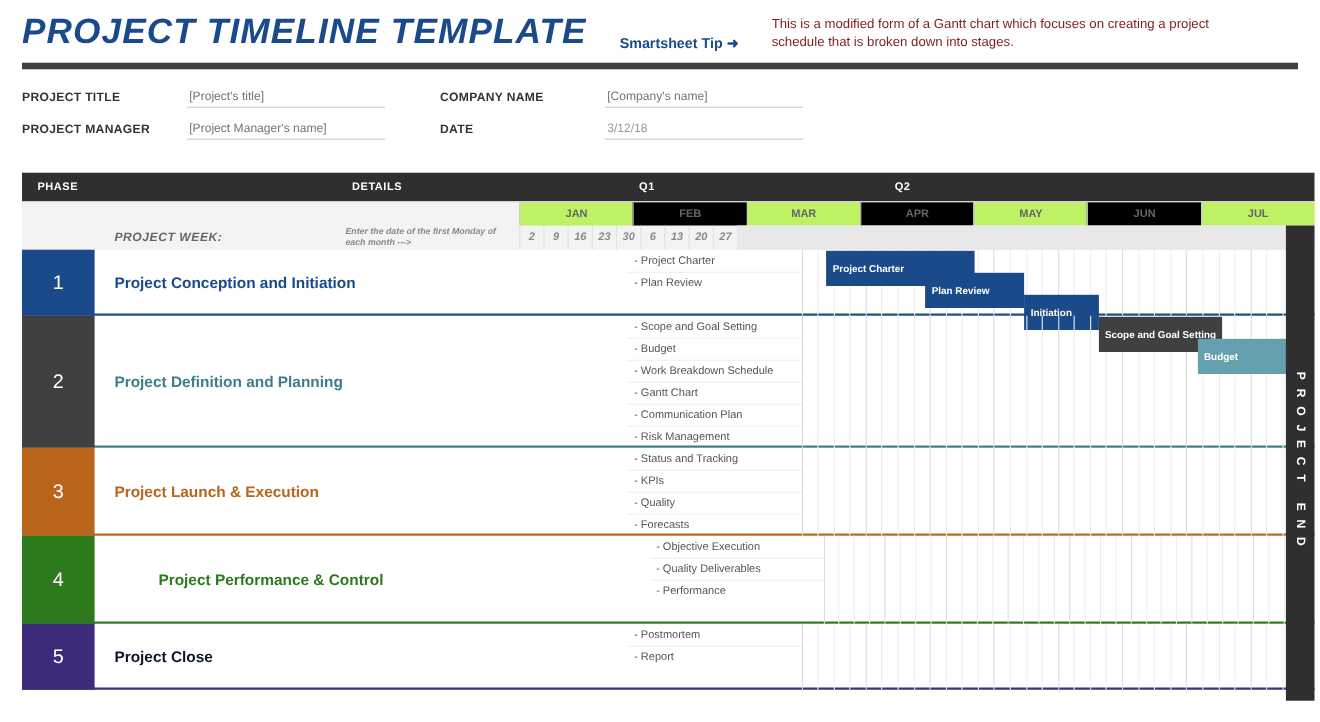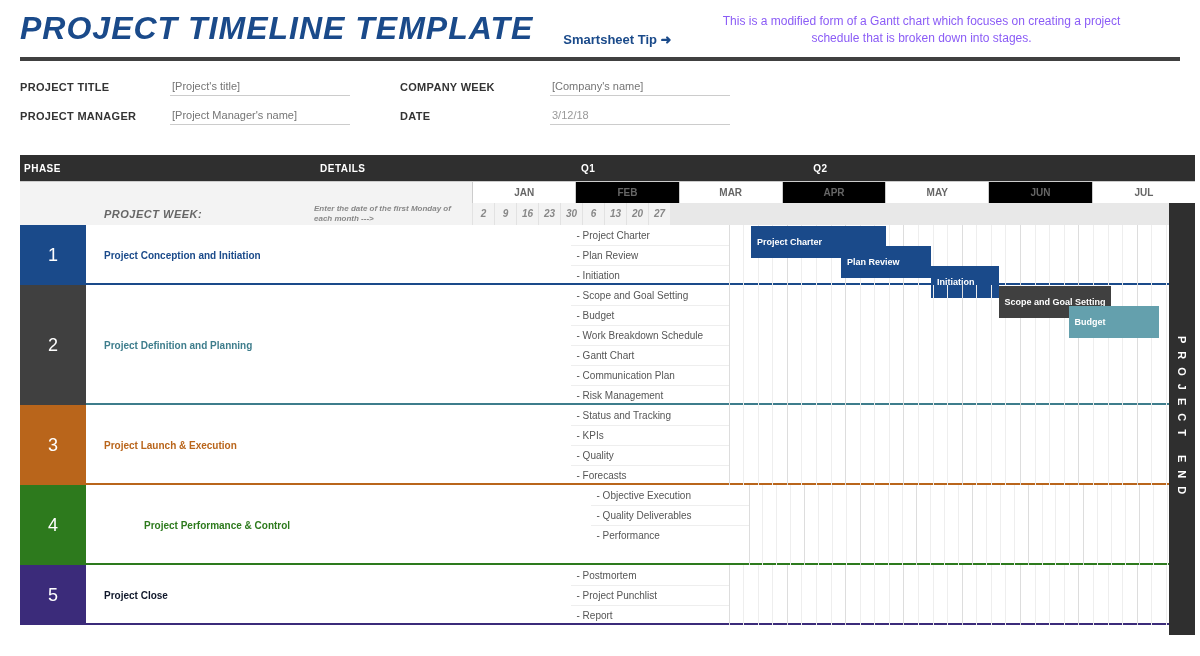--- a/index.html
+++ b/index.html
@@ -1,52 +1,52 @@
 <!DOCTYPE html>
 <html><head>
 <meta charset="utf-8">
 <style>
   * { box-sizing: border-box; margin:0; padding:0; }
   body { font-family: Arial, Helvetica, sans-serif; font-size:12px; color:#333; background:#fff; width:1200px; }
   .wrap { padding: 0 20px 20px 20px; }
 
   
-  .header { display:flex; align-items:flex-end; gap:30px; padding:10px 0 10px 0; border-bottom:4px solid #404040; }
+  .header { display:flex; align-items:flex-end; gap:30px; padding:10px 0 10px 0; border-bottom:6px solid #404040; }
   .title { font-size:32px; font-weight:700; letter-spacing:1px; color:#1a4a8a; font-style:italic; }
   .tip   { color:#1a4a8a; font-weight:700; font-size:13px; }
-  .desc  { color:#8b5cf6; font-size:12px; line-height:1.4; max-width:440px;text-align:center; }
+  .desc  { color:#7f1d1d; font-size:12px; line-height:1.4; max-width:440px; }
 
   
   .meta { display:flex; gap:50px; padding:16px 0 30px 0; }
   .meta-col { display:flex; flex-direction:column; gap:10px; }
   .meta-row { display:flex; align-items:center; gap:20px; }
   .meta-label { width:130px; font-size:11px; font-weight:700; color:#333; letter-spacing:0.3px; }
   .meta-field { width:180px; border:none; border-bottom:1px solid #ccc; color:#999; font-size:11px; padding:3px 2px; background:transparent; }
 
   
   .gantt { width:1175px; position:relative; }
   .blackbar { display:flex; background:#2f2f2f; color:#fff; font-size:10px; font-weight:700; letter-spacing:0.5px; height:26px; align-items:center; }
-  .bb-phase   { width:66px; padding-left:4px; }
+  .bb-phase   { width:66px; padding-left:14px; }
   .bb-details { width:286px; padding-left:6px; }
   .bb-q       { flex:1; text-align:center; }
   .bb-q1 { width:270px; }
   .bb-q2 { width:270px; }
   .bb-end{ width:26px; }
   .mon-row { display:flex; background:#e8e8e8; height:22px; font-size:10px; font-weight:700; color:#666; border-top:1px solid #ccc; }
   .mon-row .lbl-area { width:352px; }
-  .mon-cell { width:90px; border-left:1px solid #ccc; text-align:center; line-height:22px; background:#ffffff;}
+  .mon-cell { width:90px; border-left:1px solid #ccc; text-align:center; line-height:22px; background:#bef264;}
   .mon-cell.alt { background:#000000; }
   .week-row { display:flex; background:#f3f3f3; height:22px; font-size:10px; color:#888; font-weight:700;font-style:italic; }
   .week-lbl { width:66px; }
   .week-title { width:228px; font-size:11px; color:#666; letter-spacing:0.5px; display:flex; align-items:center; padding-left:18px; }
   .week-hint  { width:158px; font-size:8px; color:#888; line-height:1.2; display:flex; align-items:center; padding-right:10px; }
   .wk-cell { width:22px; border-left:1px solid #e2e2e2; text-align:center; line-height:22px; height:22px; }
   .wk-empty { flex:1; background:#e8e8e8; position:relative; }
   .num { display:flex; align-items:center; justify-content:center; color:#fff; font-size:18px; font-weight:400; }
-  .phase-name { flex:1; display:flex; align-items:center; font-size:10px; font-weight:700; padding-left:18px;}
+  .phase-name { flex:1; display:flex; align-items:center; font-size:14px; font-weight:700; padding-left:18px;}
   .details-col { width:158px; display:flex; flex-direction:column; }
   .detail { height:20px; font-size:10px; color:#555; display:flex; align-items:center; padding-left:6px; border-top:1px solid #eee; }
   .detail:first-child { border-top:none; }
 
   .chart { flex:1; position:relative; }
   .chart-grid { position:absolute; inset:0; display:flex; }
   .grid-col { width:22px; border-left:1px solid #eee; }
   .grid-col.mon { border-left:1px solid #ddd; }
   .bar { position:absolute; height:18px; color:#fff; font-size:9px; font-weight:700; display:flex; align-items:center; padding:16px 6px; white-space:nowrap; }
 
@@ -77,21 +77,21 @@
         <div class="meta-label">PROJECT TITLE</div>
         <input class="meta-field" placeholder="[Project's title]" style="">
       </div>
       <div class="meta-row">
         <div class="meta-label">PROJECT MANAGER</div>
         <input class="meta-field" placeholder="[Project Manager's name]" style="">
       </div>
     </div>
     <div class="meta-col">
       <div class="meta-row">
-        <div class="meta-label">COMPANY WEEK</div>
+        <div class="meta-label">COMPANY NAME</div>
         <input class="meta-field" placeholder="[Company's name]" style="">
       </div>
       <div class="meta-row">
         <div class="meta-label">DATE</div>
         <input class="meta-field" style="color: rgb(153, 153, 153);" value="3/12/18">
       </div>
     </div>
   </div>
 
   <div class="gantt">
@@ -137,21 +137,20 @@
       <div class="wk-empty"></div>
     </div>
 
     <div id="phase-container" style="position:relative;">
         <div style="display: flex; height: 60px; border-bottom: 2px solid rgb(26, 74, 138);">
           <div class="num c1" style="height: 60px; width: 66px;">1</div>
           <div class="phase-name t1" style="height: 60px; width: 228px;">Project Conception and Initiation</div>
           <div class="details-col" style="height: 60px;">
             <div class="detail">- Project Charter</div>
             <div class="detail">- Plan Review</div>
-            <div class="detail">- Initiation</div>
           </div>
           <div class="chart" style="height: 60px;">
             <div class="chart-grid">
               <div class="grid-col mon"></div>
               <div class="grid-col"></div>
               <div class="grid-col"></div>
               <div class="grid-col"></div>
               <div class="grid-col mon"></div>
               <div class="grid-col"></div>
               <div class="grid-col"></div>
@@ -226,21 +225,21 @@
               <div class="grid-col mon"></div>
               <div class="grid-col"></div>
               <div class="grid-col"></div>
               <div class="grid-col"></div>
               <div class="grid-col mon"></div>
               <div class="grid-col"></div>
               <div class="grid-col"></div>
               <div class="grid-col"></div>
             </div>
             <div class="bar c2" style="top: 1px; left: 270px; width: 112.5px;">Scope and Goal Setting</div>
-            <div class="bar c2b" style="top: 21px; left: 340px; width: 90px;">Budget</div>
+            <div class="bar c2b" style="top: 21px; left: 360px; width: 90px;">Budget</div>
           </div>
         </div>
         <div style="display: flex; height: 80px; border-bottom: 2px solid rgb(185, 101, 27);">
           <div class="num c3" style="height: 80px; width: 66px;">3</div>
           <div class="phase-name t3" style="height: 80px; width: 228px;">Project Launch &amp; Execution</div>
           <div class="details-col" style="height: 80px;">
             <div class="detail">- Status and Tracking</div>
             <div class="detail">- KPIs</div>
             <div class="detail">- Quality</div>
             <div class="detail">- Forecasts</div>
@@ -325,21 +324,20 @@
               <div class="grid-col"></div>
               <div class="grid-col"></div>
             </div>
           </div>
         </div>
         <div style="display: flex; height: 60px; border-bottom: 2px solid rgb(59, 43, 122);">
           <div class="num c5" style="height: 60px; width: 66px;">5</div>
           <div class="phase-name t5" style="height: 60px; width: 228px;">Project Close</div>
           <div class="details-col" style="height: 60px;">
             <div class="detail">- Postmortem</div>
-            <div class="detail">- Project Punchlist</div>
             <div class="detail">- Report</div>
           </div>
           <div class="chart" style="height: 60px;">
             <div class="chart-grid">
               <div class="grid-col mon"></div>
               <div class="grid-col"></div>
               <div class="grid-col"></div>
               <div class="grid-col"></div>
               <div class="grid-col mon"></div>
               <div class="grid-col"></div>

